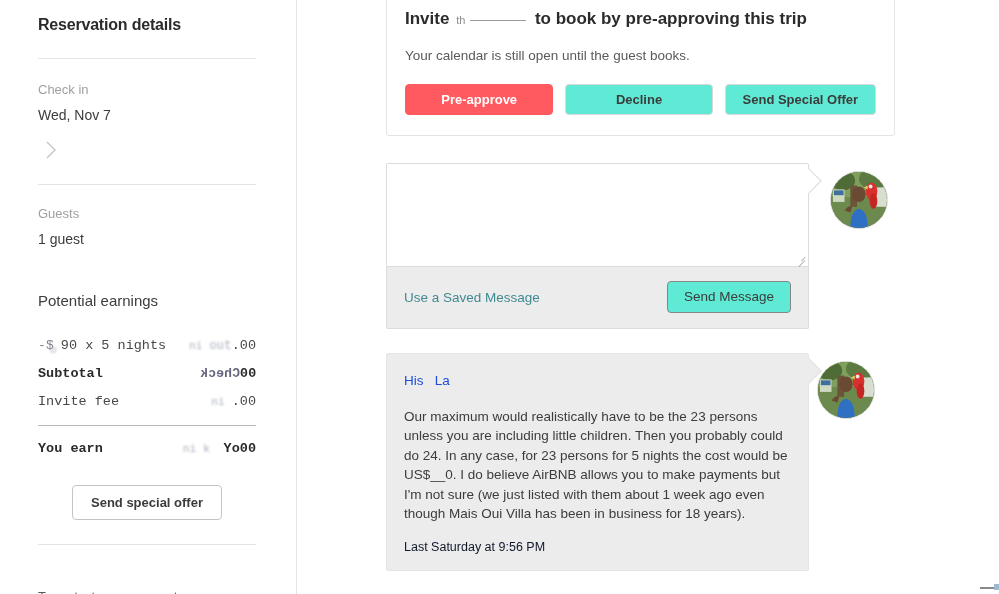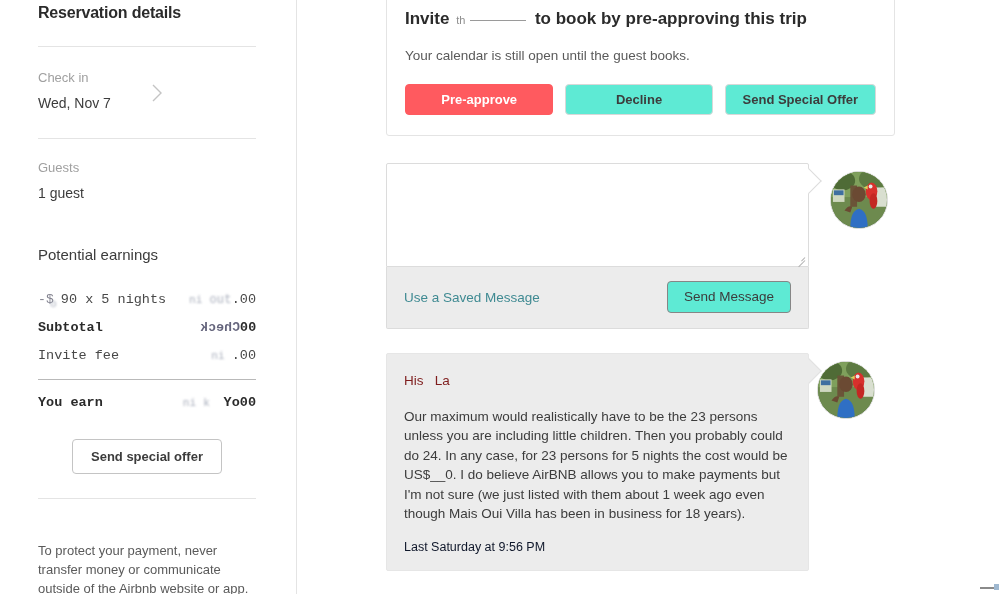--- a/index.html
+++ b/index.html
@@ -17,27 +17,27 @@
   .sidebar {
     position: absolute; left: 0; top: 0;
     width: 297px; height: 594px;
     background: #fff;
     border-right: 1px solid #e4e4e4;
     padding: 0 40px 0 38px;
   }
   .sb-title {
     font-size: 16px; font-weight: bold; color: #2b2b2b;
     letter-spacing: -0.2px;
-    padding-top: 4px; margin: 0;
+    padding-top: 16px; margin: 0;
   }
   .sb-rule { height: 1px; background: #e4e4e4; margin: 24px 0 0 0; }
 
   .dates-row {
     display: flex; align-items: flex-start;
-    padding: 22px 0 0 0; position: relative;
+    padding: 22px 0 0 0; position: relative; flex-direction: column;
   }
   .date-col { width: 106px; }
   .date-col.right { width: 120px; }
   .date-label { font-size: 13px; color: #a0a0a0; line-height: 18px; }
   .date-value { font-size: 14px; color: #3c3c3c; line-height: 22px; margin-top: 5px; }
   .date-arrow {
     width: 26px; display: flex; align-items: center; justify-content: center;
     padding-top: 14px; color: #c4c4c4;
   }
   .date-arrow svg { display: block; }
@@ -175,21 +175,21 @@
     border-top: 1px solid #e2e2e2; border-right: 1px solid #e2e2e2;
   }
 
   
   .msg-wrap { position: relative; width: 423px; margin-top: 24px; }
   .msg-bubble {
     background: #ececec; border: 1px solid #e6e6e6; border-radius: 2px;
     padding: 18px 20px 16px 17px;
   }
   .msg-greet {
-    font-size: 13.5px; color: #7f1d1d; margin: 0 0 17px 0; line-height: 18px;
+    font-size: 13.5px; color: #1d4ed8; margin: 0 0 17px 0; line-height: 18px;
   }
   .msg-body {
     font-size: 13.5px; color: #3c3c3c; line-height: 19.5px; margin: 0;
   }
   .msg-time { font-size: 12.5px; color: #0f172a; margin: 16px 0 0 0; }
 
   .avatar {
     position: absolute; width: 58px; height: 58px; border-radius: 50%;
     overflow: hidden; background: #5b7a45; border: 1px solid #e0e0e0;
   }

